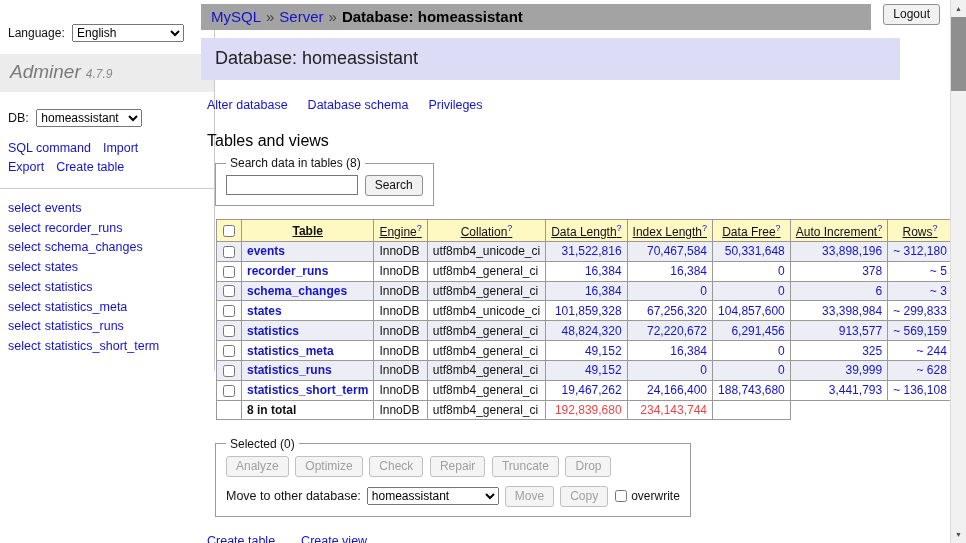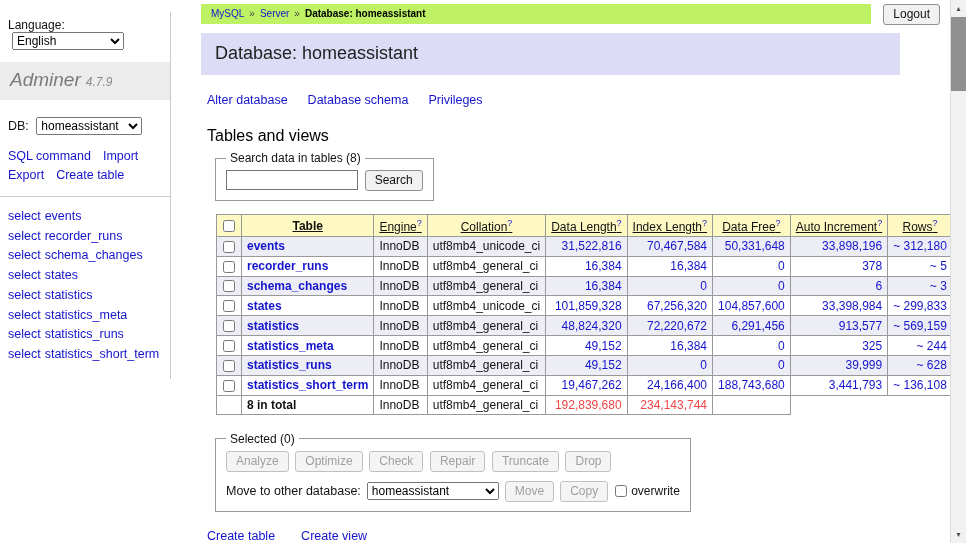--- a/index.html
+++ b/index.html
@@ -4,37 +4,37 @@
 <style>
   * { box-sizing: border-box; }
   html,body { margin:0; padding:0; }
   body {
     width:966px; height:543px; overflow:hidden; position:relative;
     font-family:"Liberation Sans", sans-serif; font-size:13px; color:#111; background:#fff;
   }
   a { color:#1414cc; text-decoration:none; cursor:pointer; }
 
   
-  .sidebar { position:absolute; left:0; top:12px; width:171px; border-right:1px solid #c9c9c9; background:#fff; padding-bottom:14px; }
+  .sidebar { position:absolute; left:0; top:18px; width:215px; border-right:1px solid #c9c9c9; background:#fff; padding-bottom:14px; }
   .lang-row { padding:6px 8px 2px; font-size:12px; }
   .lang-row select { width:112px; font-size:12px; margin-left:4px; }
   h1.app { margin:10px 0 0; background:#ececec; padding:7px 10px 9px; font-weight:normal; font-size:19px; color:#7a7a7a; font-style:italic; }
   h1.app .ver { font-size:12px; color:#8a8a8a; margin-left:5px; }
   .db-row { padding:17px 8px 12px; font-size:12.5px; }
   .db-row select { width:106px; font-size:12px; margin-left:4px; }
   .menu-links { padding:0 8px; font-size:12.5px; line-height:1.55; color:#00c; }
   .menu-links a { margin-right:12px; }
   .menu-sep { border-top:1px solid #ccc; margin:10px 0; }
   .tbl-item { padding:0 8px; font-size:12.5px; line-height:1.58; white-space:nowrap; }
   .tbl-item a { margin-right:4px; }
 
   
   .content { position:absolute; left:193px; top:0; width:757px; height:543px; overflow:hidden; }
   .topbar { display:flex; align-items:flex-start; margin:4px 10px 0 8px; }
-  .breadcrumb { flex:1; background:#bef264; padding:4px 10px 5px; font-size:10px; margin-right:12px; }
+  .breadcrumb { flex:1; background:#a3a3a3; padding:4px 10px 5px; font-size:15px; margin-right:12px; }
   .breadcrumb .sep { color:#444; margin:0 5px; }
   .breadcrumb b { color:#000; }
   button { font-family:inherit; font-size:12px; padding:2px 9px 3px; background:#f1f1f1; border:1px solid #8f8f8f; border-radius:3px; color:#111; cursor:pointer; }
   button:disabled { color:#a0a0a0; border-color:#c0c0c0; background:#f4f4f4; cursor:default; }
 
   h2.page-title { margin:8px 50px 0 8px; background:#dcdcf7; padding:10px 14px 11px; font-size:18px; font-weight:normal; color:#222; }
   .page { margin:0 56px 0 14px; }
   .links-row { margin:18px 0 0; font-size:12.5px; }
   .links-row a { margin-right:20px; }
   h3 { font-size:16px; font-weight:normal; margin:20px 0 6px; color:#000; }

